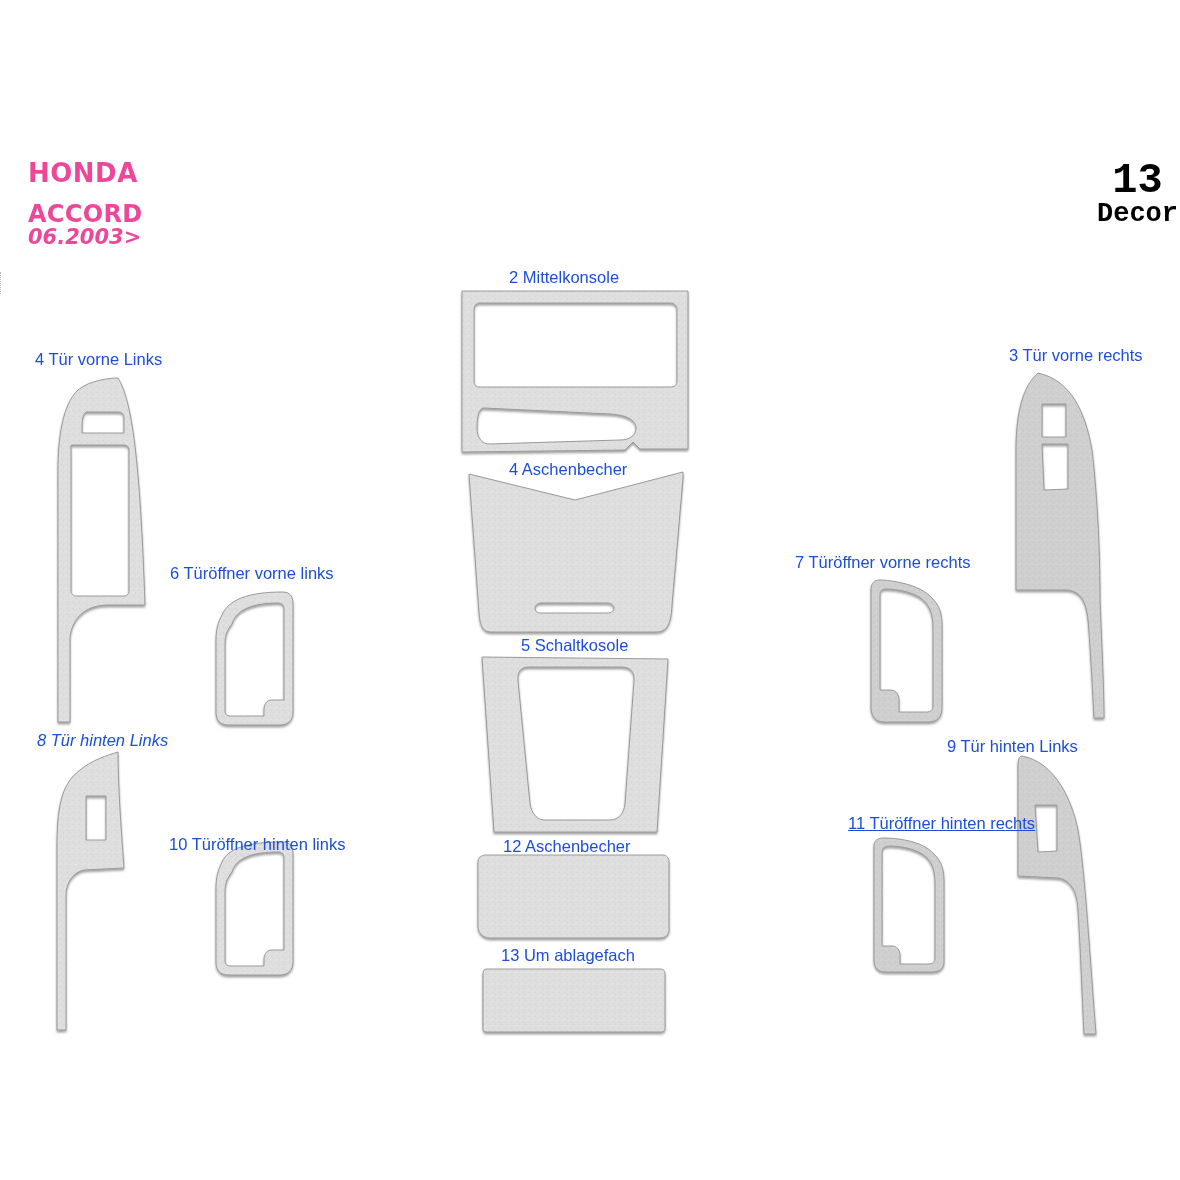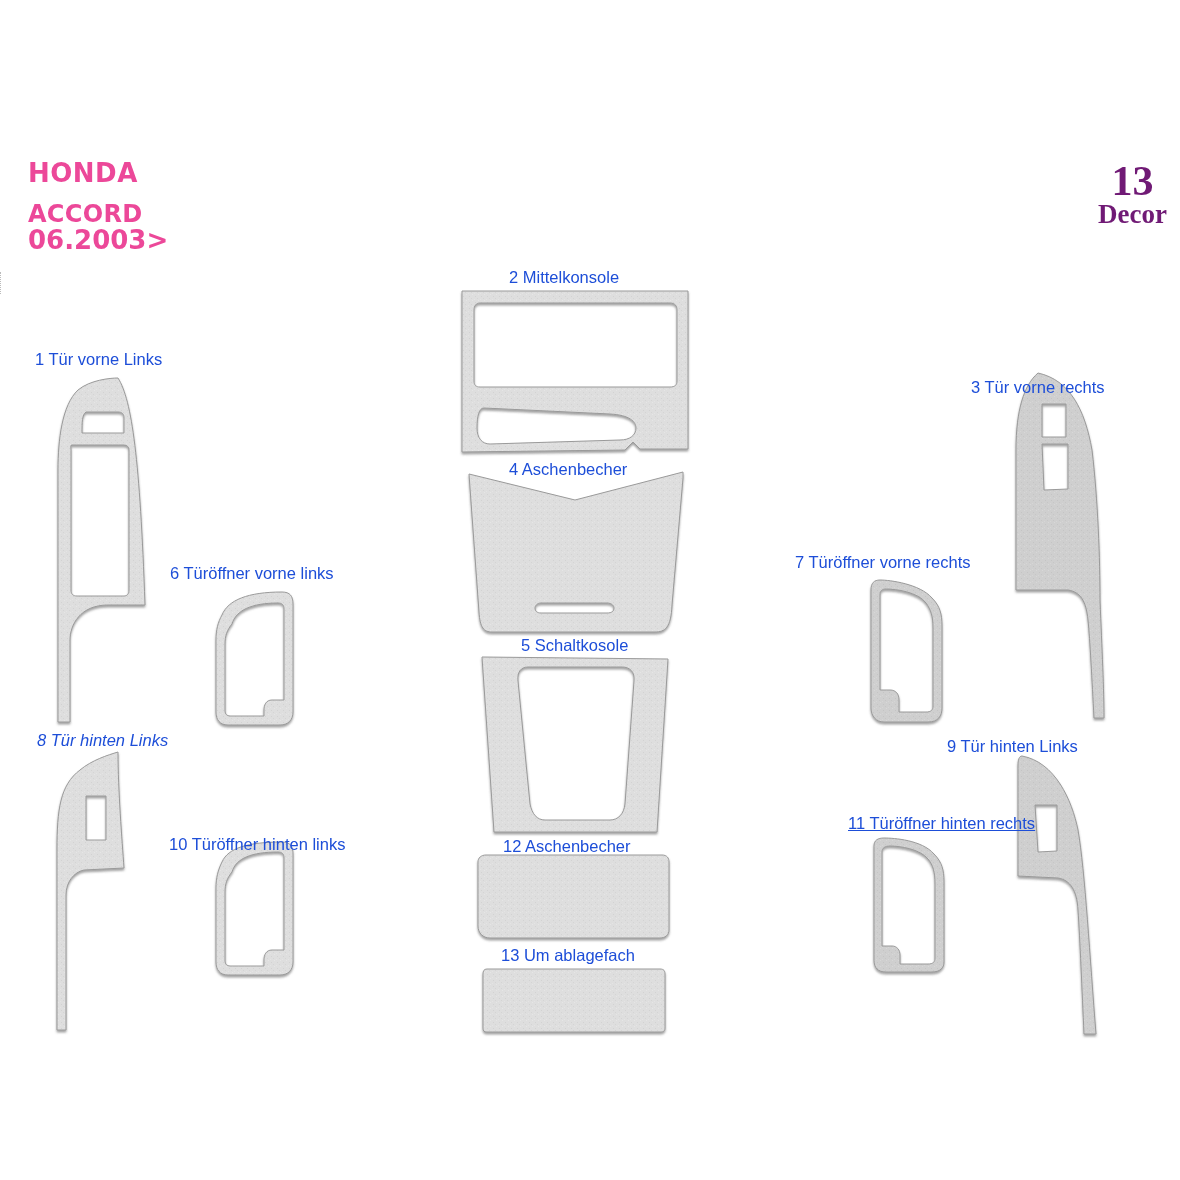--- a/index.html
+++ b/index.html
@@ -19,31 +19,31 @@
       position: absolute;
       left: 28px;
       top: 160px;
       font-family: "DejaVu Sans", sans-serif;
       font-weight: bold;
       line-height: 1;
       color: #ec4899;
     }
     .title-block .brand { font-size: 26px; letter-spacing: 0.5px; }
     .title-block .model { font-size: 24px; letter-spacing: 0.3px; margin-top: 16px; }
-    .title-block .date  { font-size: 26px; margin-top: 1px; }
+    .title-block .date  { font-size: 21px; margin-top: 1px; font-style: italic; }
 
     .count-block {
       position: absolute;
-      right: 13px;
+      right: 2px;
       top: 162px;
-      font-family: Liberation Serif, serif;
+      font-family: Liberation Mono, monospace;
       font-weight: bold;
       text-align: center;
       line-height: 0.95;
-      color: #701a75;
+      color: #000000;
     }
     .count-block .num { font-size: 42px; }
     .count-block .unit { font-size: 27px; }
 
     .edge-mark {
       position: absolute;
       left: 0;
       top: 272px;
       width: 5px;
       height: 22px;
@@ -150,23 +150,23 @@
   <path class="piece dark" fill-rule="evenodd" d="M880,580 C890,580 920,584 932,598 C940,606 942,614 942,626 L942,708 C942,716 938,722 928,722 L884,722 C876,722 871,716 871,708 L871,590 C871,583 874,580 880,580 Z
        M886,589 C896,589 918,592 926,603 C931,610 933,616 933,628 L933,706 C933,710 931,712 926,712 L899,712 L899,700 C899,694 896,690 890,690 L880,690 L880,595 C880,591 882,589 886,589 Z"></path>
 
   <path class="piece dark" fill-rule="evenodd" d="M1022,756 C1055,762 1072,800 1078,830 C1085,870 1090,960 1096,1034 L1084,1034 C1082,990 1080,940 1078,910 C1077,890 1070,880 1058,878 L1018,876 L1018,766 C1018,760 1019,756 1022,756 Z
        M1035,805 L1057,805 L1057,851 L1038,852 Z"></path>
 
   <path class="piece dark" fill-rule="evenodd" d="M884,838 C894,838 922,840 934,854 C942,862 944,870 944,882 L944,962 C944,968 940,972 932,972 L886,972 C878,972 874,968 874,960 L874,846 C874,840 878,838 884,838 Z
        M890,846 C900,846 920,849 928,859 C933,865 935,872 935,884 L935,958 C935,962 933,964 928,964 L900,964 L900,955 C900,950 897,946 892,946 L882,946 L882,852 C882,848 885,846 890,846 Z"></path>
 </svg>
 
-<div class="part-label" style="left:35px; top:350px;">1  Tür vorne Links</div>
+<div class="part-label" style="left:35px; top:350px;">4  Tür vorne Links</div>
 <div class="part-label" style="left:509px; top:268px;">2  Mittelkonsole</div>
-<div class="part-label" style="left:971px; top:346px;margin-top:32px;">3  Tür vorne rechts</div>
+<div class="part-label" style="left:1009px; top:346px;">3  Tür vorne rechts</div>
 <div class="part-label" style="left:509px; top:460px;">4  Aschenbecher</div>
 <div class="part-label" style="left:521px; top:636px;">5  Schaltkosole</div>
 <div class="part-label" style="left:170px; top:564px;">6  Türöffner vorne links</div>
 <div class="part-label" style="left:795px; top:553px;">7  Türöffner vorne rechts</div>
 <div class="part-label" style="left:37px; top:731px;font-style:italic;">8  Tür hinten Links</div>
 <div class="part-label" style="left:947px; top:737px;">9  Tür hinten Links</div>
 <div class="part-label" style="left:169px; top:814px;margin-top:21px;">10 Türöffner hinten links</div>
 <div class="part-label" style="left:848px; top:814px;text-decoration:underline;">11 Türöffner hinten rechts</div>
 <div class="part-label" style="left:503px; top:837px;">12  Aschenbecher</div>
 <div class="part-label" style="left:501px; top:946px;">13  Um ablagefach</div>

